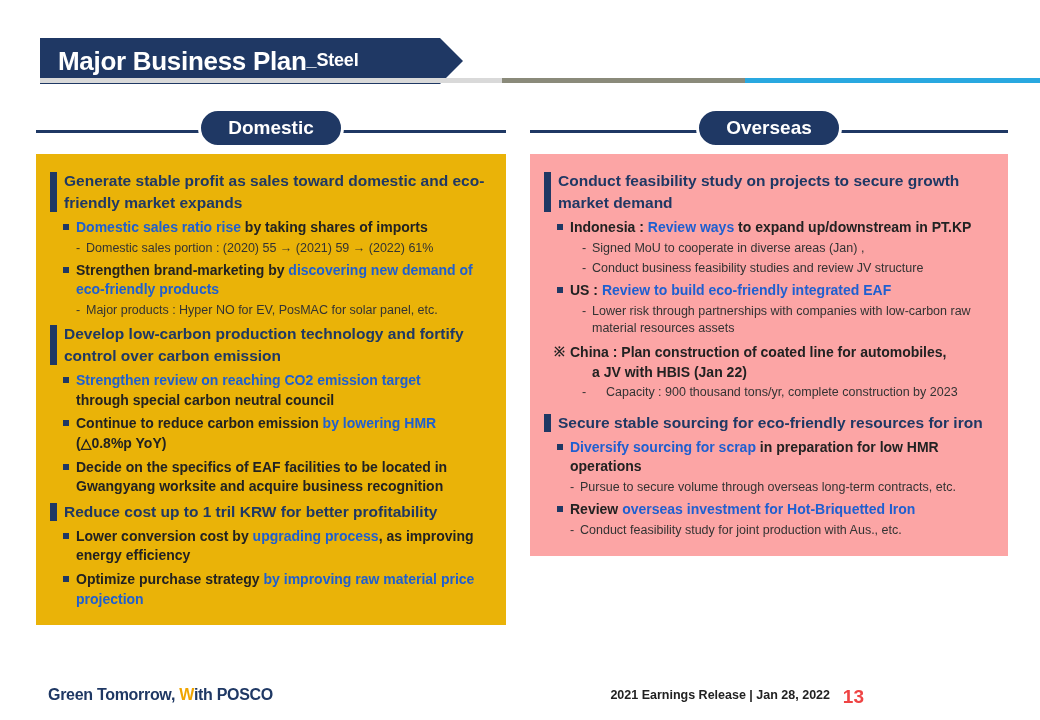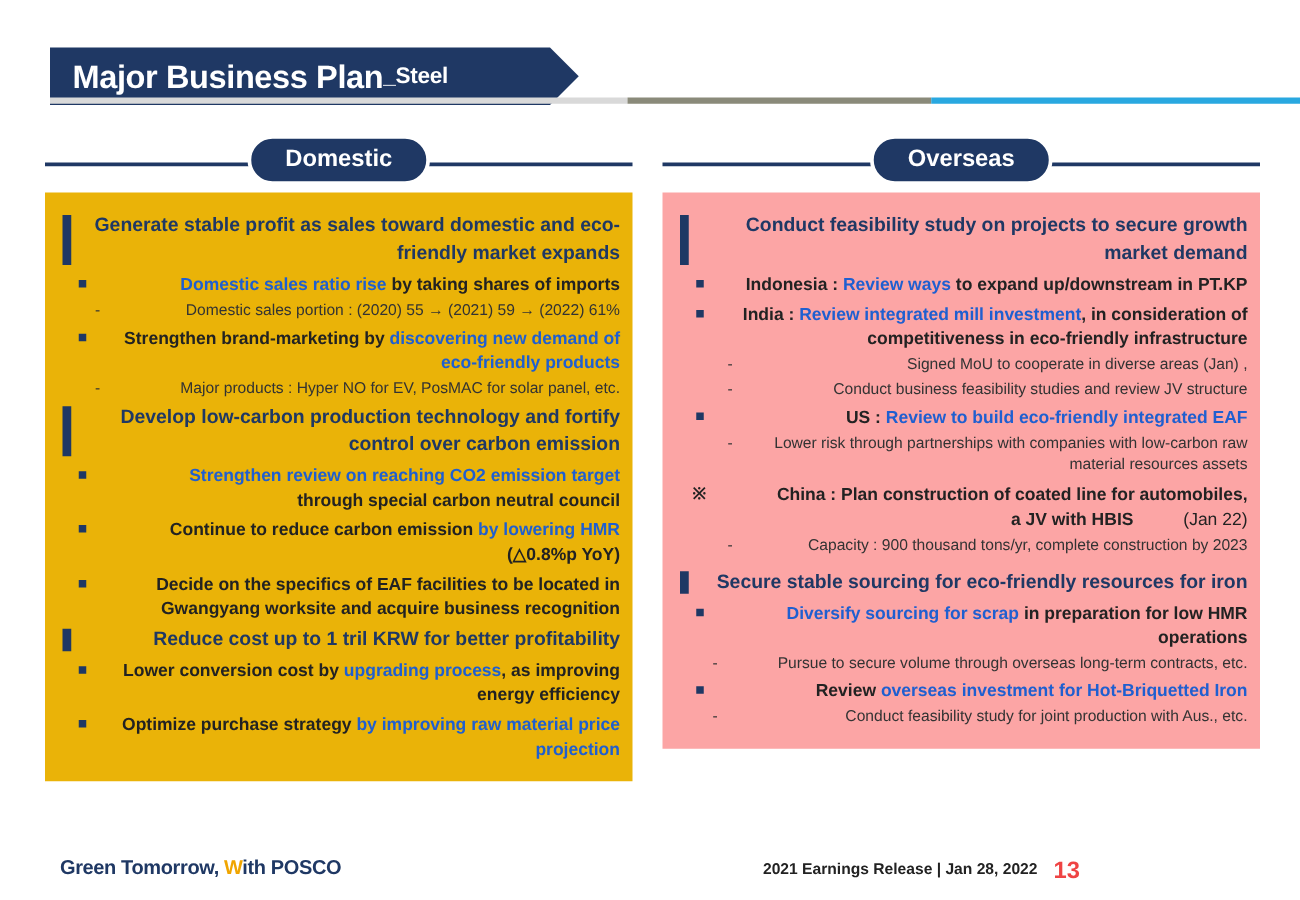--- a/index.html
+++ b/index.html
@@ -5,21 +5,21 @@
   * { box-sizing: border-box; }
   html, body { margin:0; padding:0; }
   body {
     width:1040px; height:720px;
     background:#ffffff;
     font-family:"Liberation Sans", sans-serif;
     color:#1a1a1a;
     position:relative;
     overflow:hidden;
   }
-  .slide { position:relative; width:888px; height:720px;text-align:right; }
+  .slide { position:relative; width:888px; height:720px; }
 
   
   .title-banner {
     position:absolute; left:40px; top:38px;
     width:400px; height:46px;
     background:#1f3864;
     display:flex; align-items:center;
     padding-left:18px;
   }
   .title-banner:after{
@@ -112,21 +112,21 @@
     font-size:14px; font-weight:bold; color:#222; line-height:1.4;
     margin:6px 0 2px 0;
   }
   .note:before{
     content:"\203B"; position:absolute; left:14px; top:0; font-size:13px; color:#222;
   }
   .indent-1 { padding-left:52px; }
 
   .blue { color:#1f5fd0; }
   .dark { color:#222; }
-  .reg  { font-weight:normal;margin-left:36px; }
+  .reg  { font-weight:bold; }
 
   
   .footer-logo {
     position:absolute; left:48px; bottom:16px;
     font-size:16px; font-weight:bold; color:#1f3864;
     letter-spacing:-0.3px;
   }
   .footer-logo .w { color:#f0a500; }
   .footer-right {
     position:absolute; right:58px; bottom:18px;
@@ -204,23 +204,20 @@
 
     <div class="panel">
 
       <div class="blk">
         <div class="lvl1">Conduct feasibility study on projects to secure growth market demand</div>
 
         <div class="lvl2">
           <span class="dark">Indonesia : </span><span class="blue">Review ways</span><span class="dark"> to expand up/downstream in PT.KP</span>
         </div>
 
-        <div class="lvl2">
-          <span class="dark">India : </span><span class="blue">Review integrated mill investment</span><span class="dark">, in consideration of competitiveness in eco-friendly infrastructure</span>
-        </div>
         <div class="lvl3b">Signed MoU to cooperate in diverse areas  (Jan) ,</div>
         <div class="lvl3b nodash" style="padding-left:52px;">Conduct business feasibility studies and review JV structure</div>
 
         <div class="lvl2">
           <span class="dark">US : </span><span class="blue">Review to build eco-friendly integrated EAF</span>
         </div>
         <div class="lvl3b">Lower risk through partnerships with companies with low-carbon raw material resources assets</div>
 
         <div class="note">
           <span>China : Plan construction of coated line for automobiles,</span><br>

